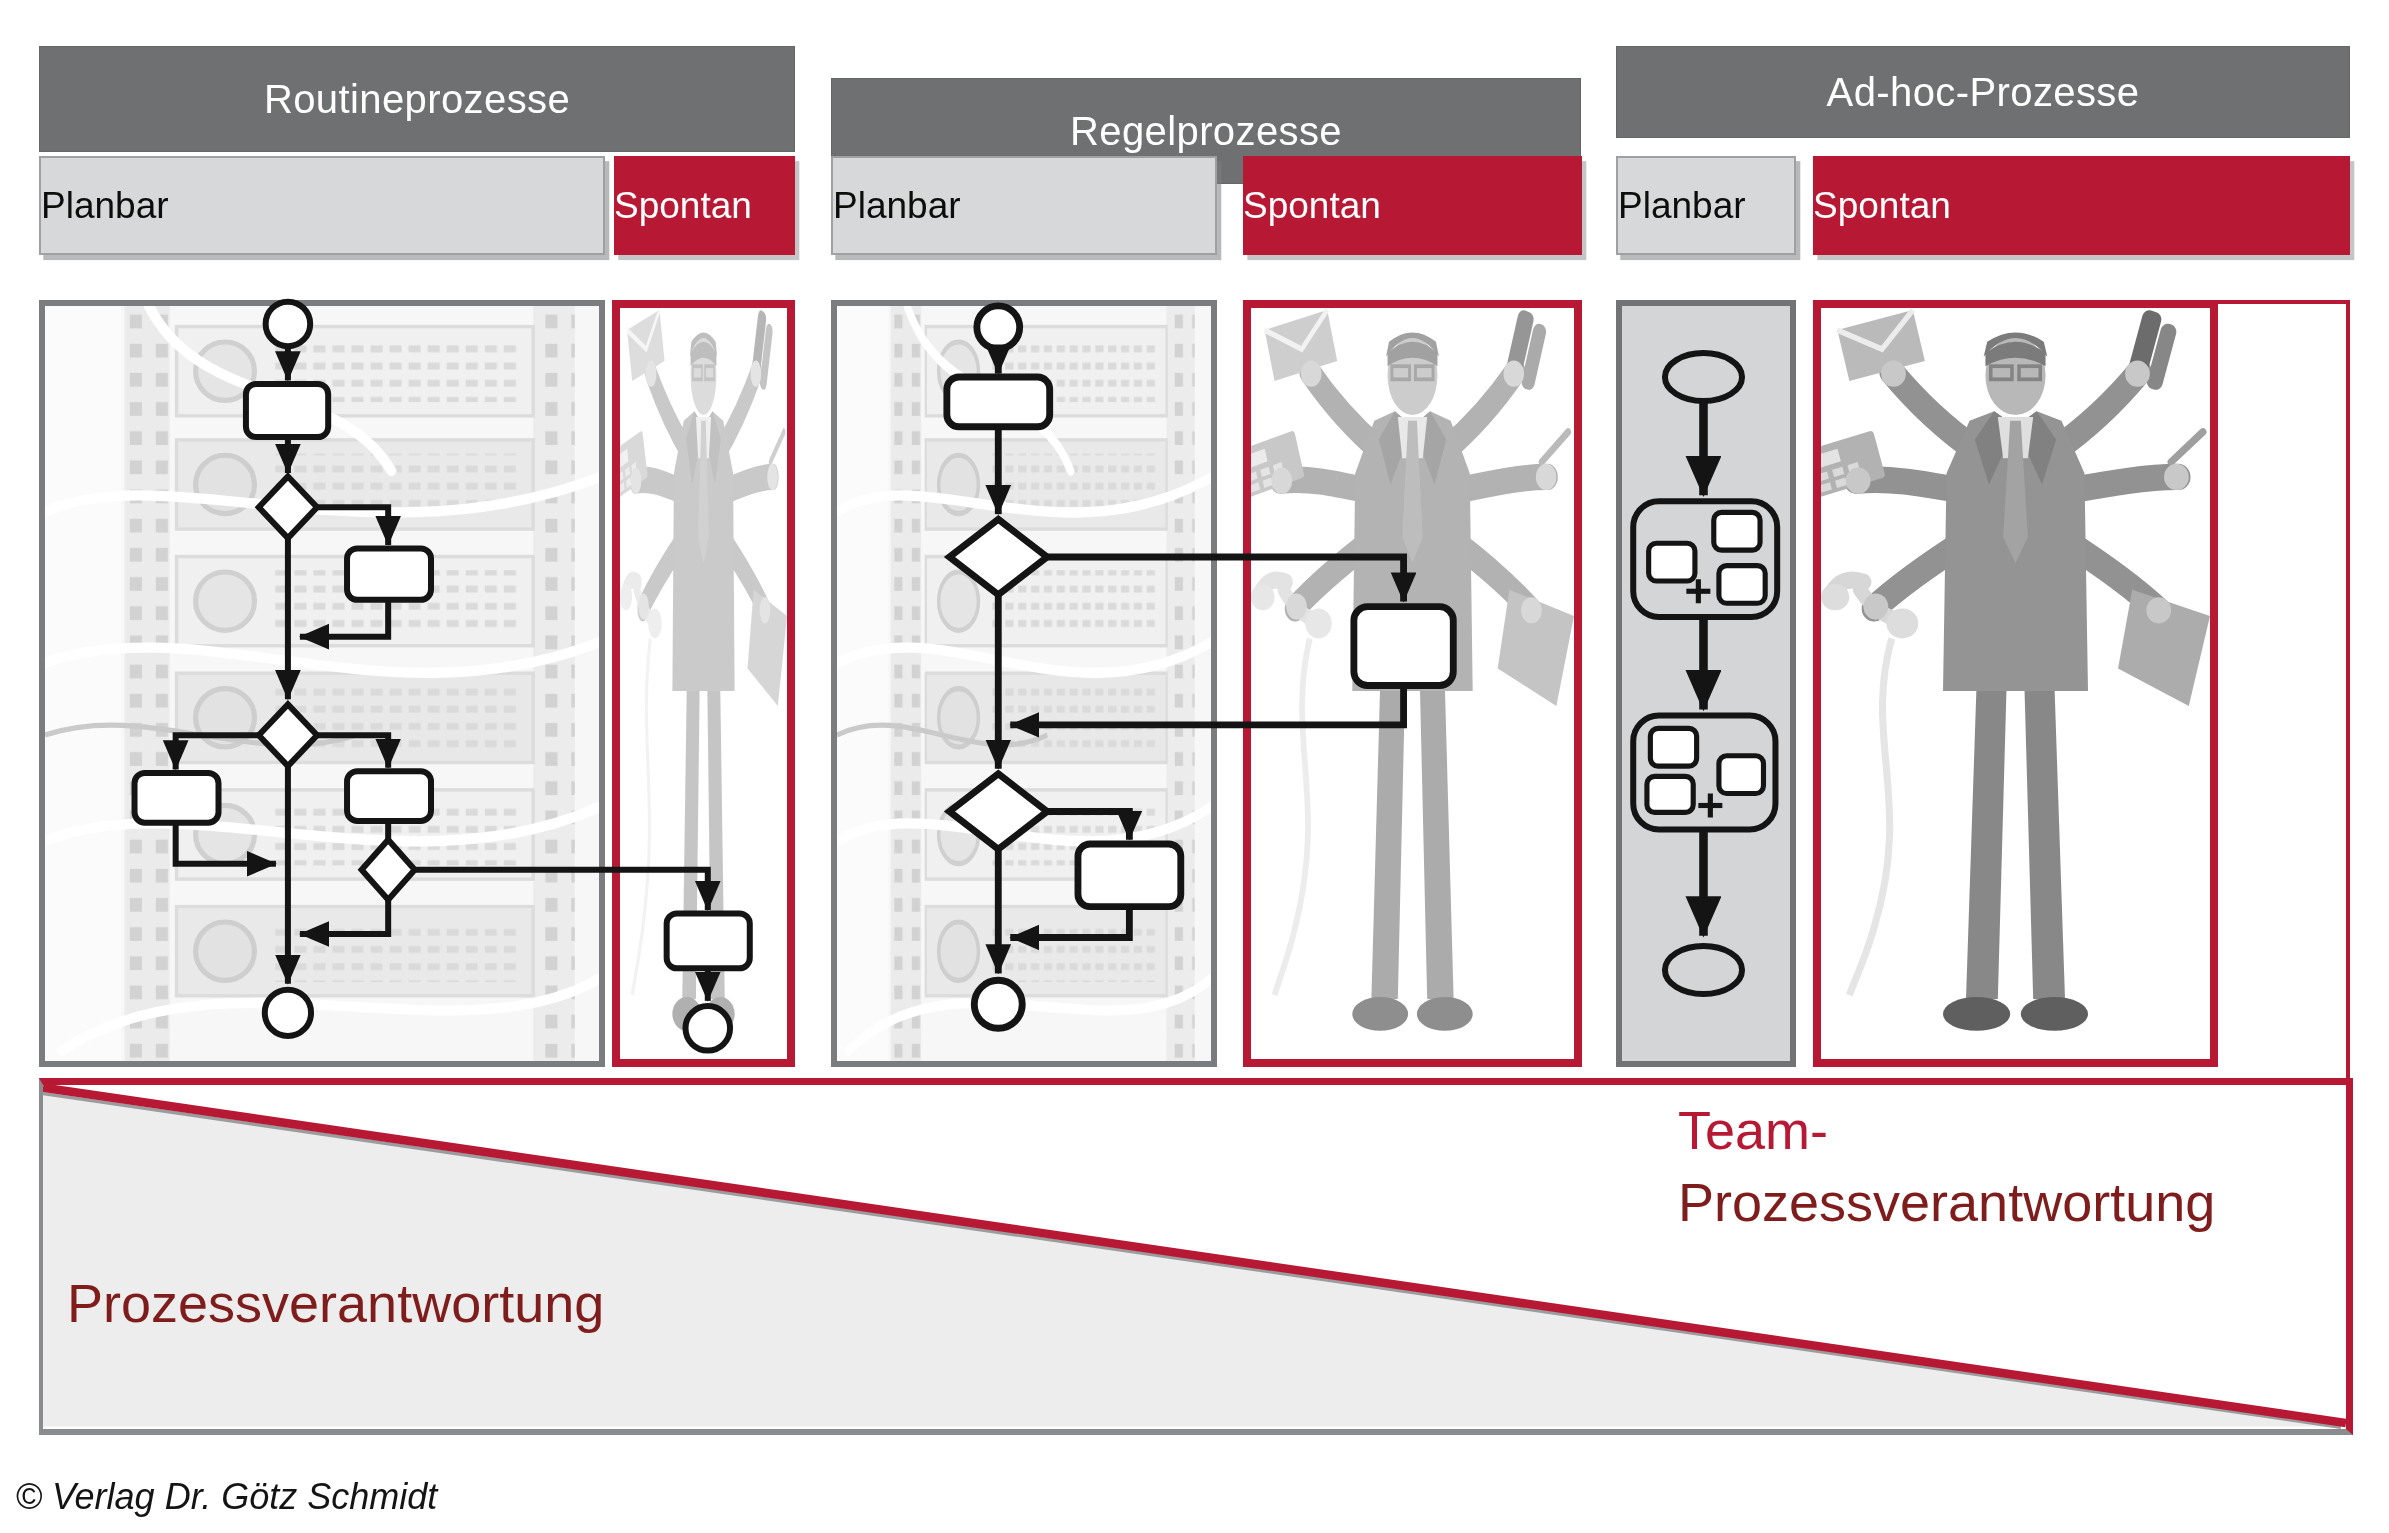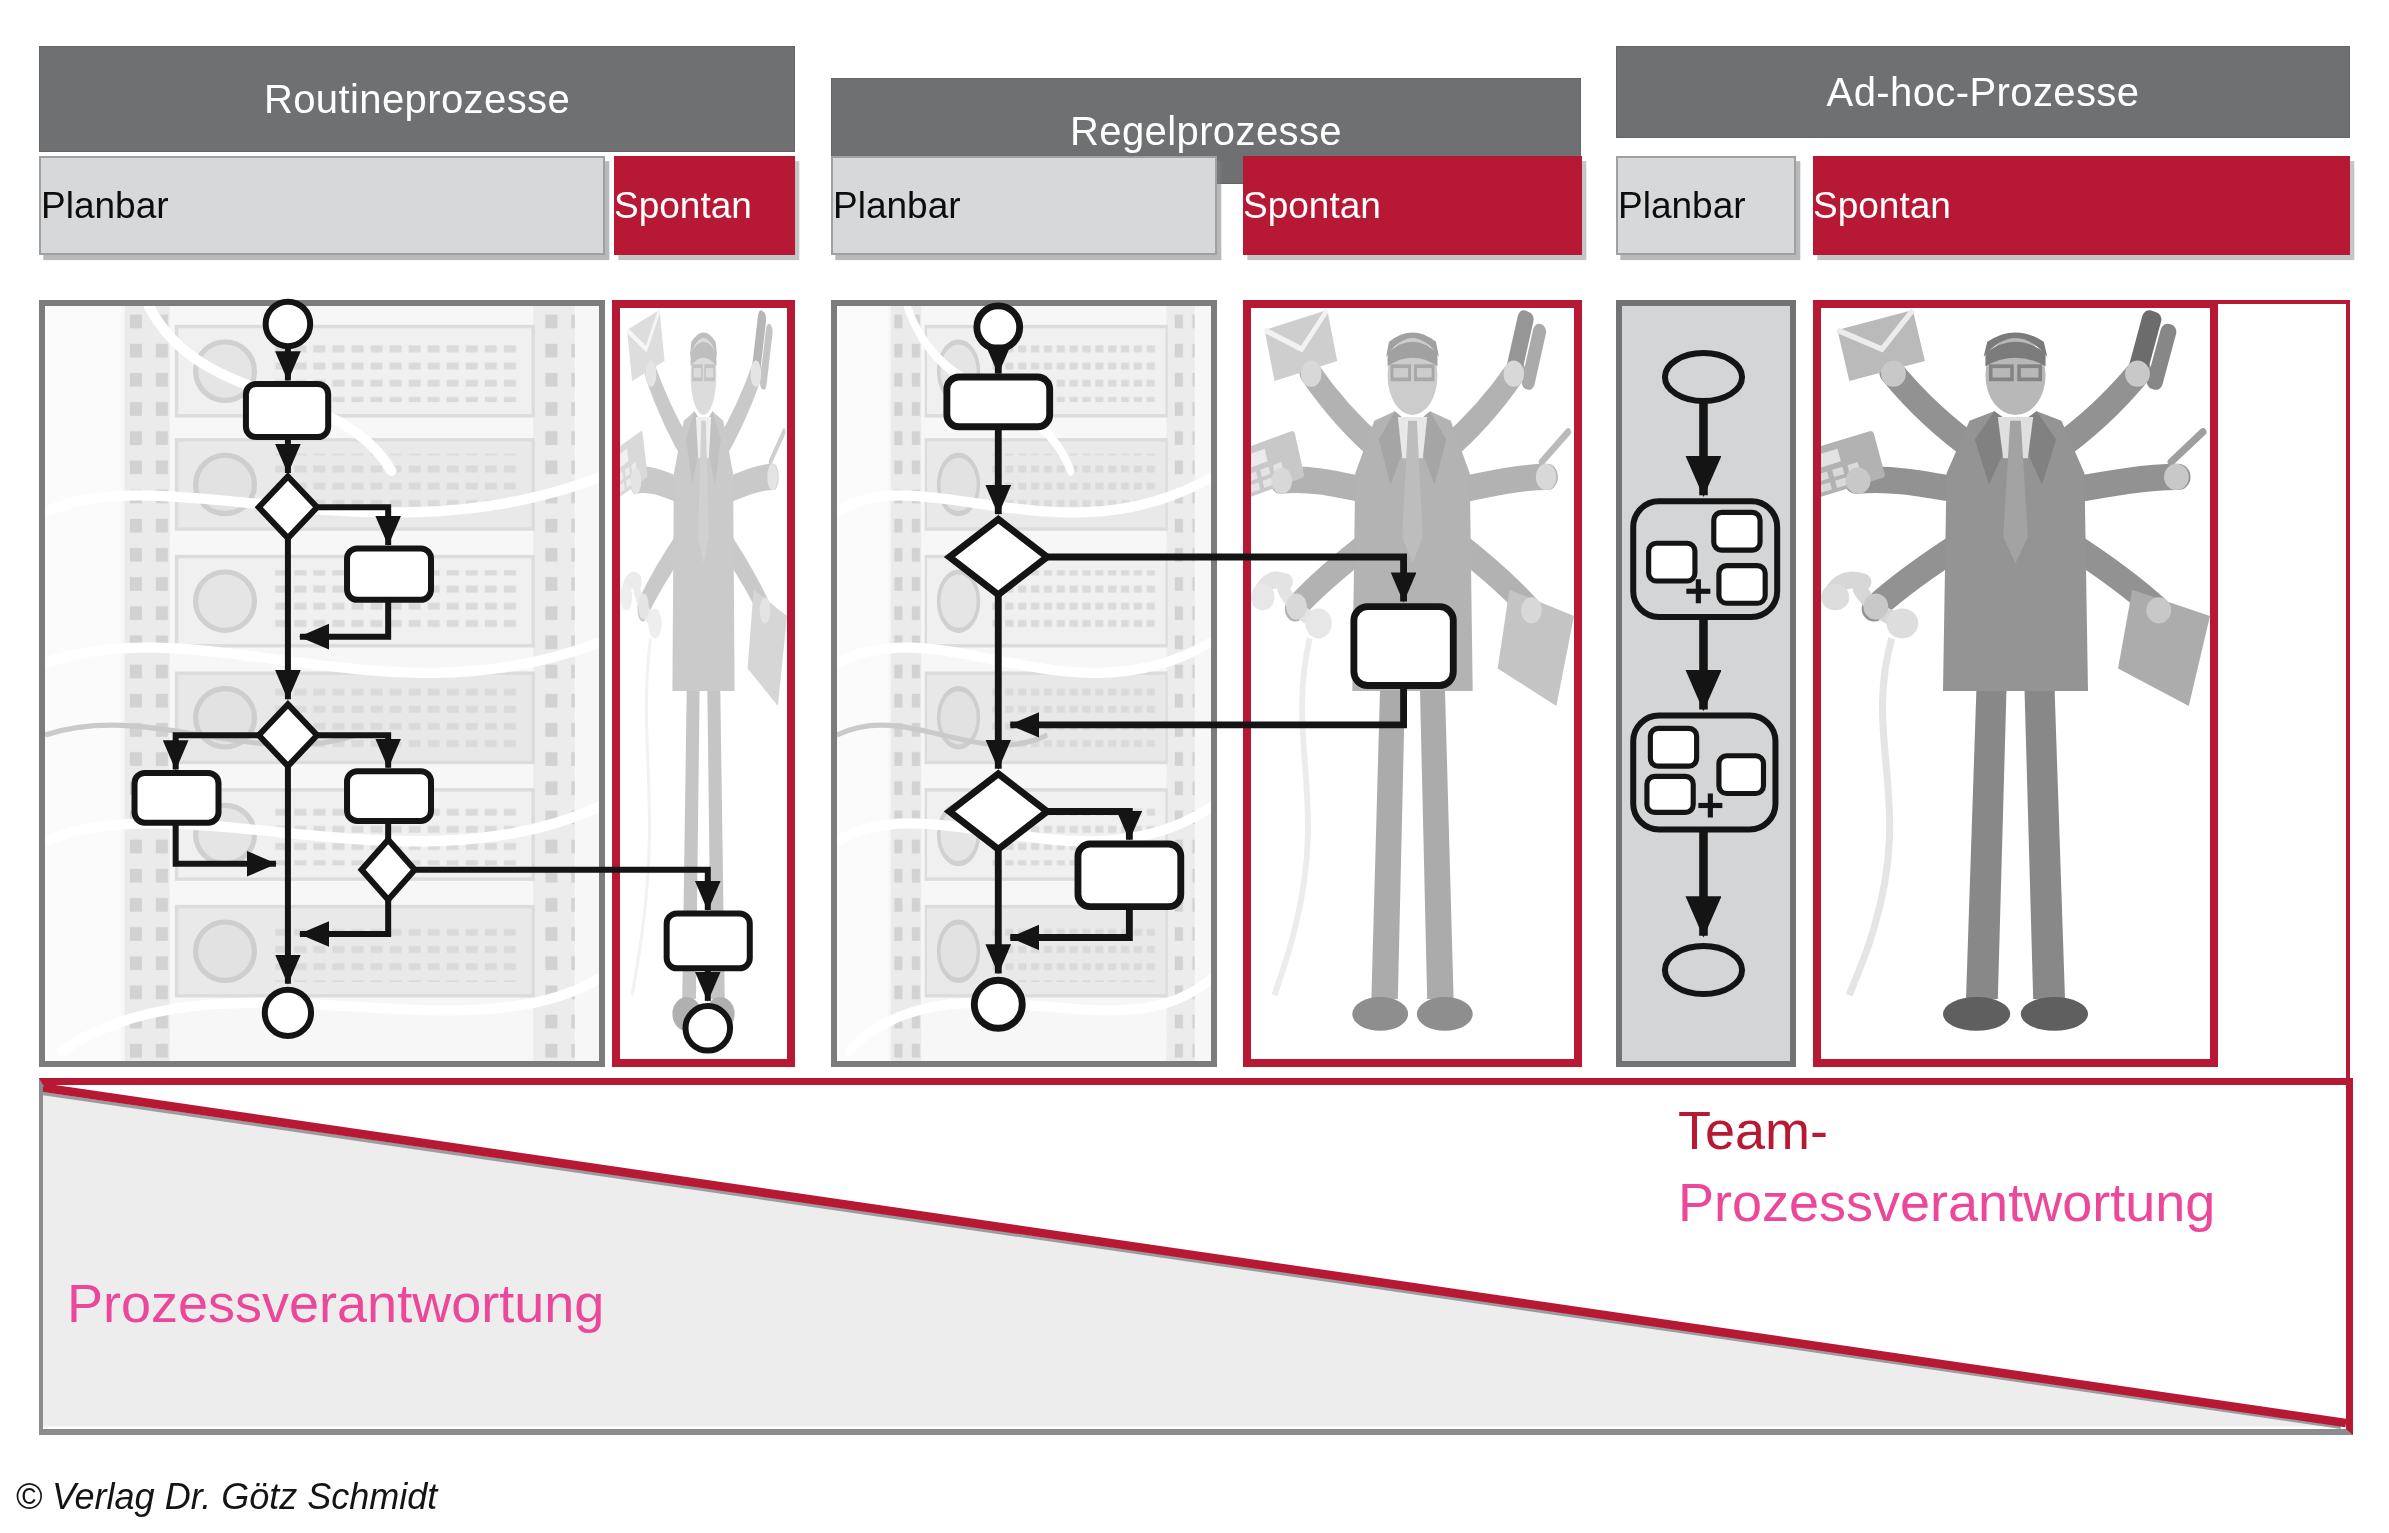--- a/index.html
+++ b/index.html
@@ -27,21 +27,21 @@
   
   #flow-overlay{position:absolute;left:0;top:0;width:2389px;height:1533px;z-index:10;pointer-events:none;}
 
   .thin-red{background:#b71833;}
 
   
   .resp-panel{border-top:7.7px solid #b71833;border-right:7.7px solid #b71833;
               border-left:4.3px solid #8a8c8e;border-bottom:6px solid #8a8c8e;background:#ffffff;}
   .resp-label{position:absolute;font-size:54px;line-height:1.34;white-space:nowrap;}
   .lbl-red{color:#b71833;}
-  .lbl-black{color:#ec4899;}
+  .lbl-black{color:#7f1d1d;}
   .footer-credit{position:absolute;left:15.4px;top:1476px;font-style:italic;font-size:36px;color:#141414;}
 </style>
 </head>
 <body>
 
 <div class="stage">
 
   <svg width="0" height="0" style="position:absolute" aria-hidden="true">
     <defs>
       <pattern id="rk-holes" width="15" height="17" patternUnits="userSpaceOnUse">

